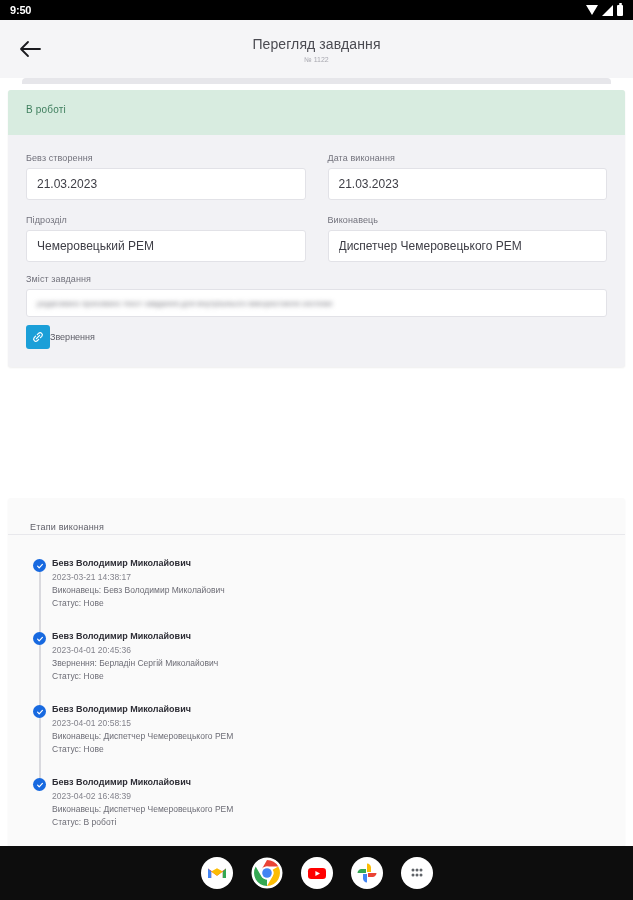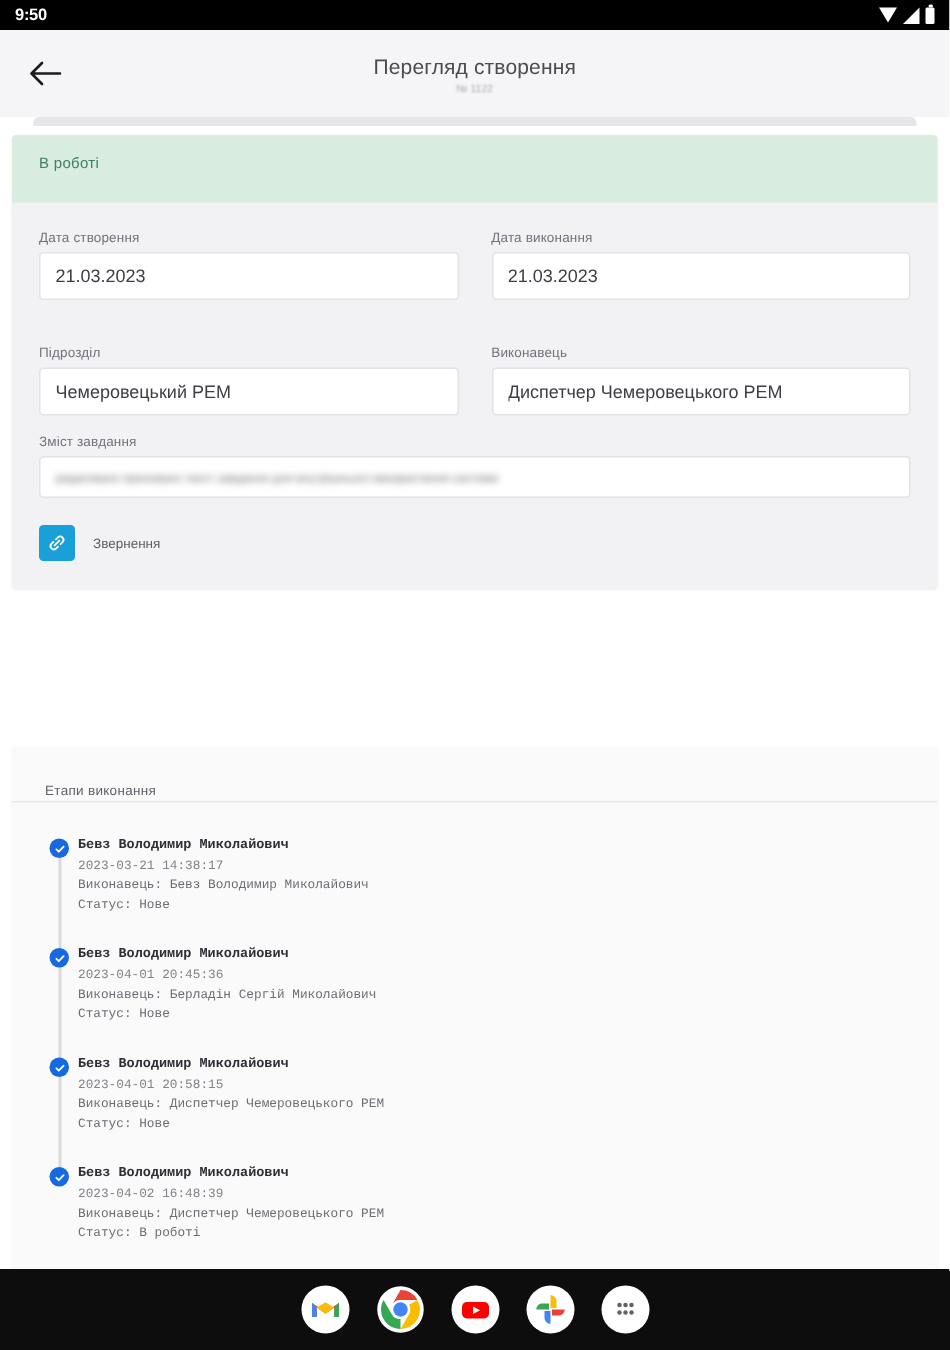--- a/index.html
+++ b/index.html
@@ -181,22 +181,21 @@
     color: #6c6c74;
     font-size: 8px;
     width: 93%;
     white-space: nowrap;
     overflow: hidden;
   }
 
   .attachment-row {
     display: flex;
     align-items: center;
-    gap: 12px;
-    margin-top: 18px;
+    margin-top: 8px;
     cursor: pointer;
     width: fit-content;
   }
   .attach-icon {
     width: 24px; height: 24px;
     background: #1b9fd8;
     border-radius: 3px;
     display: flex;
     align-items: center;
     justify-content: center;
@@ -227,21 +226,20 @@
     letter-spacing: 0.2px;
   }
   .timeline {
     padding: 22px 0 0 0;
     position: relative;
   }
   .timeline-item {
     position: relative;
     padding: 0 0 20px 44px;
     min-height: 70px;
-    font-family: Liberation Mono, monospace;
   }
   .timeline-rail {
     position: absolute;
     left: 31px;
     top: 14px;
     bottom: -6px;
     width: 1.5px;
     background: #d9d9de;
   }
   .timeline-item:last-child .timeline-rail { display: none; }
@@ -315,53 +313,53 @@
     </span>
   </div>
 
   <div class="app-bar">
     <div class="back-btn">
       <svg width="22" height="18" viewBox="0 0 22 18">
         <path d="M9 2 L2 9 L9 16 M2 9 H21" stroke="#1b1b1f" stroke-width="1.8" fill="none" stroke-linecap="round" stroke-linejoin="round"></path>
       </svg>
     </div>
     <div class="app-bar-titles">
-      <div class="app-title">Перегляд створення</div>
+      <div class="app-title">Перегляд завдання</div>
       <div class="app-subtitle">№ 1122</div>
     </div>
   </div>
 
   <div class="content-area">
 
     <div class="card-top-edge"></div>
 
     <div class="detail-card">
 
       <div class="status-banner">
         <div class="status-banner-text">В роботі</div>
       </div>
 
       <div class="form-body">
 
         <div class="field-row">
           <div class="field">
-            <div class="field-label">Дата створення</div>
+            <div class="field-label">Бевз створення</div>
             <div class="field-box">
               <span class="field-value">21.03.2023</span>
             </div>
           </div>
           <div class="field">
             <div class="field-label">Дата виконання</div>
             <div class="field-box">
               <span class="field-value">21.03.2023</span>
             </div>
           </div>
         </div>
 
-        <div class="field-row" style="margin-top:30px;">
+        <div class="field-row" style="margin-top:15px;">
           <div class="field">
             <div class="field-label">Підрозділ</div>
             <div class="field-box">
               <span class="field-value">Чемеровецький РЕМ</span>
             </div>
           </div>
           <div class="field">
             <div class="field-label">Виконавець</div>
             <div class="field-box">
               <span class="field-value">Диспетчер Чемеровецького РЕМ</span>
@@ -410,21 +408,21 @@
 
         <div class="timeline-item">
           <span class="timeline-rail"></span>
           <span class="timeline-dot">
             <svg width="8" height="8" viewBox="0 0 8 8">
                 <path d="M1.6 4.2 L3.2 5.8 L6.4 2.4" stroke="#ffffff" stroke-width="1.2" fill="none" stroke-linecap="round" stroke-linejoin="round"></path>
               </svg>
           </span>
           <div class="tl-name">Бевз Володимир Миколайович</div>
           <div class="tl-date">2023-04-01 20:45:36</div>
-          <div class="tl-exec">Виконавець: Берладін Сергій Миколайович</div>
+          <div class="tl-exec">Звернення: Берладін Сергій Миколайович</div>
           <div class="tl-status">Статус: Нове</div>
         </div>
 
         <div class="timeline-item">
           <span class="timeline-rail"></span>
           <span class="timeline-dot">
             <svg width="8" height="8" viewBox="0 0 8 8">
                 <path d="M1.6 4.2 L3.2 5.8 L6.4 2.4" stroke="#ffffff" stroke-width="1.2" fill="none" stroke-linecap="round" stroke-linejoin="round"></path>
               </svg>
           </span>

